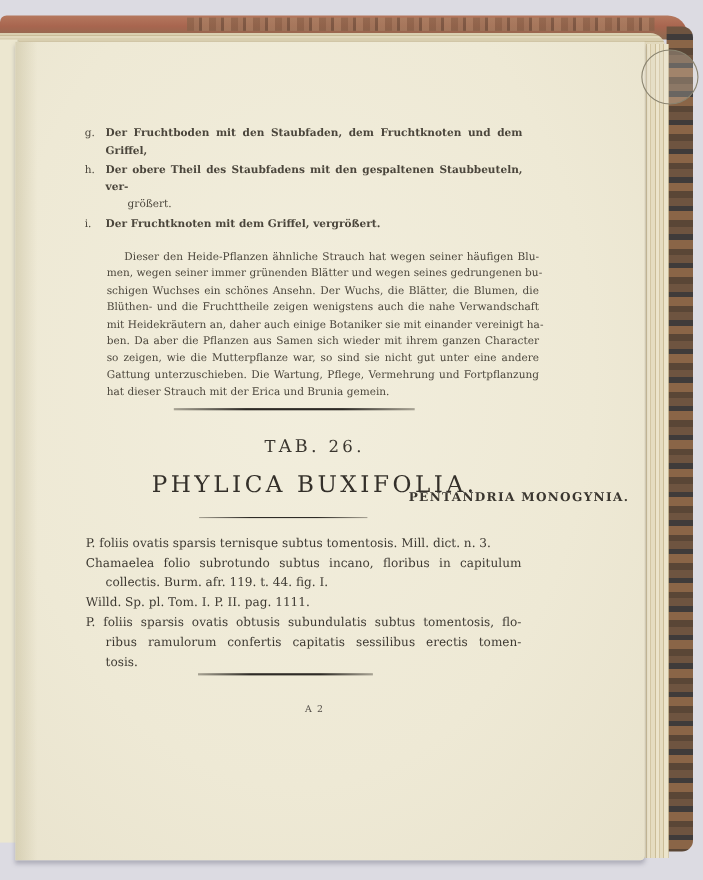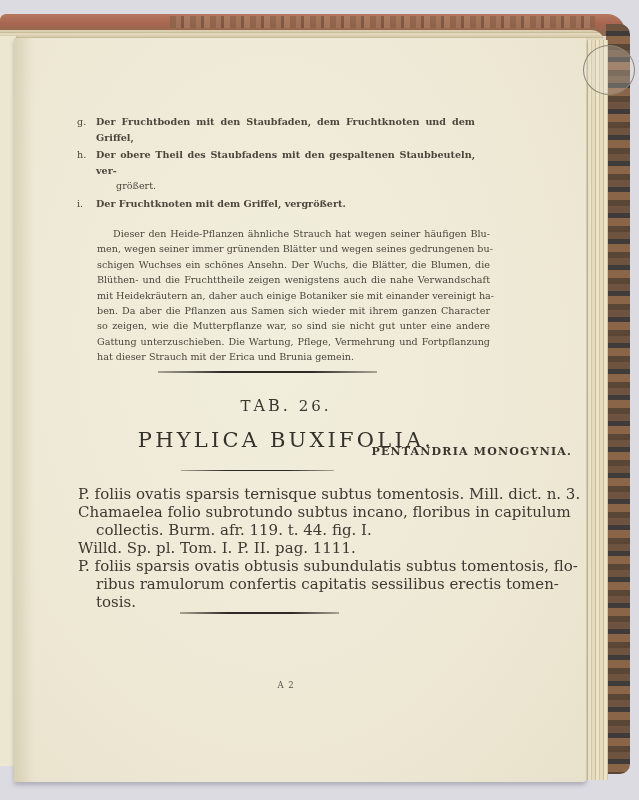--- a/index.html
+++ b/index.html
@@ -70,27 +70,27 @@
   .rule { position:absolute; height:2px; background:linear-gradient(90deg,rgba(60,55,45,.4),#2e2b26 30%,#2e2b26 70%,rgba(60,55,45,.4)); }
   .rule.r1 { left:158px; width:219px; top:371px; }
   .rule.r2 { left:181px; width:153px; top:470px; height:1px; }
   .rule.r3 { left:180px; width:159px; top:612px; }
 
   .tab-label { position:absolute; left:0; width:100%; top:396px; text-align:center; font-size:15px; letter-spacing:3px; color:#3a362f; }
   .tab-label .small { font-size:16px; letter-spacing:3px; }
   .species { position:absolute; left:0; width:100%; top:428px; text-align:center; font-size:21px; letter-spacing:3.2px; color:#34302a; }
   .classification { position:absolute; left:0; width:100%; top:445px; text-align:right; font-size:11px; letter-spacing:1.2px; color:#3a362f; font-weight:bold; }
 
-  .synonyms { position:absolute; left:78px; width:396px; top:485px; font-size:15px; line-height:18px; color:#3d3932; }
+  .synonyms { position:absolute; left:78px; width:396px; top:485px; font-size:11px; line-height:18px; color:#3d3932; }
   .synonyms .syn { display:block; }
   .synonyms .line { display:block; white-space:nowrap; text-align:justify; text-align-last:justify; }
   .synonyms .line.indent { padding-left:18px; }
   .synonyms .line.last { text-align-last:left; }
 
-  .signature { position:absolute; left:0; width:100%; top:640px; text-align:center; font-size:8.5px; letter-spacing:1px; color:#55504a;margin-top:40px; }
+  .signature { position:absolute; left:0; width:100%; top:640px; text-align:center; font-size:8.5px; letter-spacing:1px; color:#55504a; }
 </style>
 </head>
 <body>
 
 <div class="cover-top"></div>
 <div class="cover-right"></div>
 <div class="page-stack-top"></div>
 <div class="page-stack-right"></div>
 <div class="left-page"></div>
 

